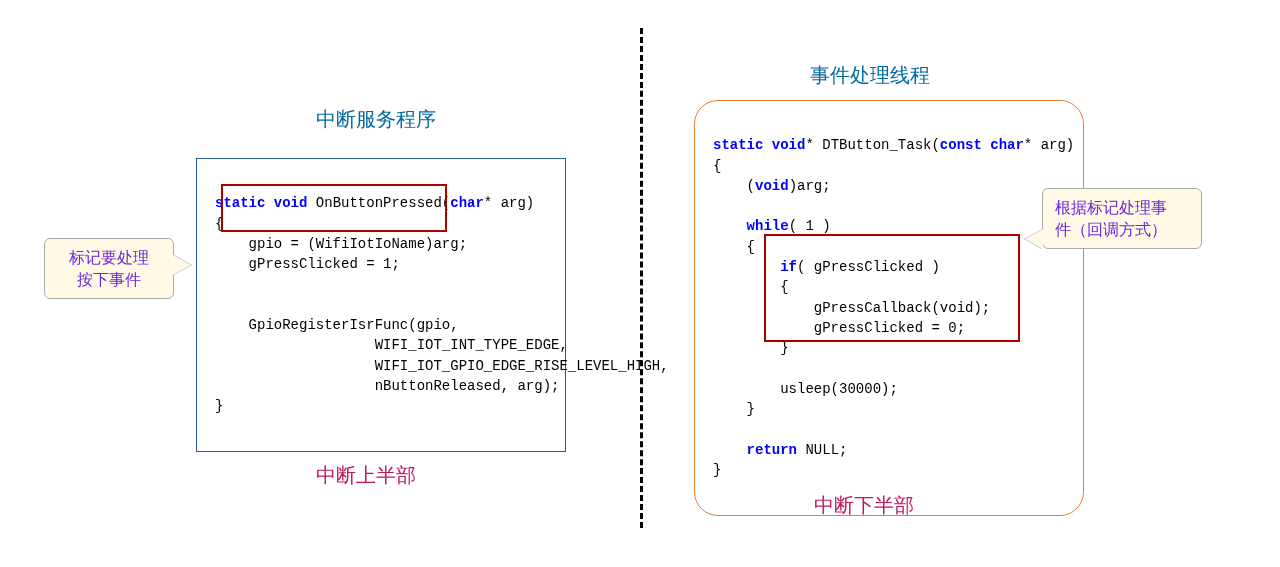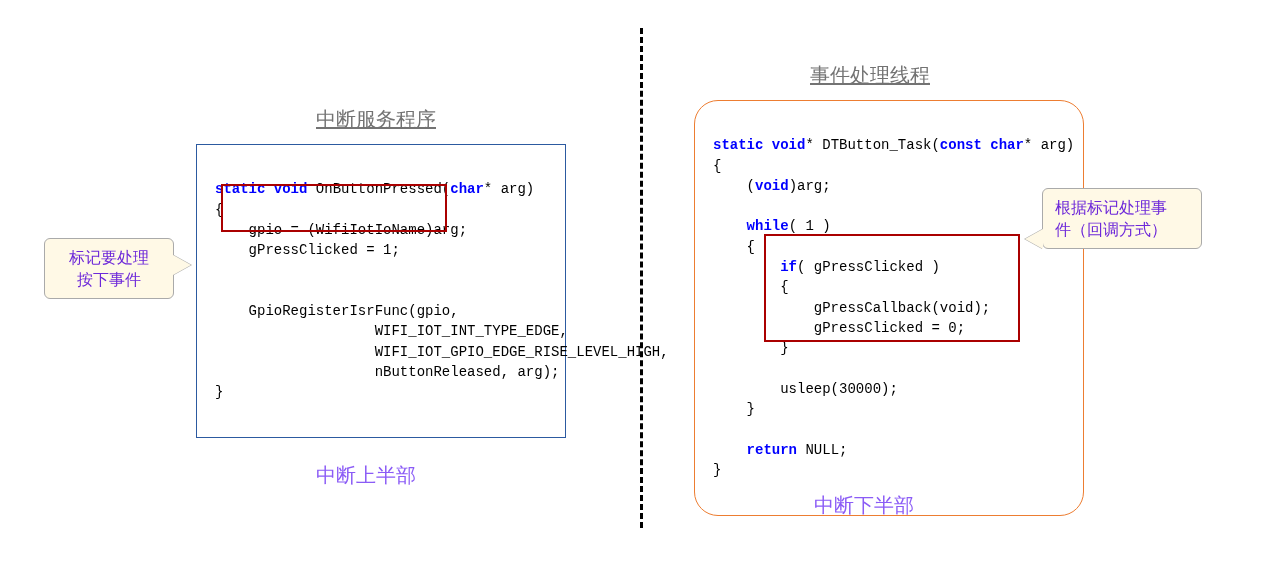--- a/index.html
+++ b/index.html
@@ -23,28 +23,27 @@
     position: absolute;
     left: 640px;
     top: 28px;
     width: 0;
     height: 500px;
     border-left: 3px dashed #000;
   }
   .title {
     position: absolute;
     font-size: 20px;
-    color: #737373;
+    color: #0369a1;
     text-align: left;
-    text-decoration: underline;
   }
   .caption {
     position: absolute;
     font-size: 20px;
-    color: #8b5cf6;
+    color: #be185d;
     text-align: center;
   }
   .codebox {
     position: absolute;
     background: #fff;
     padding: 14px 18px;
     font-family: Consolas, "Courier New", monospace;
     font-size: 14px;
     line-height: 1.45;
     white-space: pre;
@@ -91,21 +90,21 @@
     border-right: 18px solid #fff9e6;
     filter: drop-shadow(-1px 0 0 #aaa);
   }
 </style>
 </head>
 <body>
 
 <div class="side left">
   <div class="title" style="left:300px; top:106px;">中断服务程序</div>
 
-  <div class="codebox blue" style="left:180px; top:144px; width:370px;">
+  <div class="codebox blue" style="left:180px; top:158px; width:370px;">
 <span class="txt"><span class="kw">static void</span><span> OnButtonPressed(</span><span class="kw">char</span><span>* arg)</span>
 <span>{</span>
 <span>    gpio = (WifiIotIoName)arg;</span>
 <span>    gPressClicked = 1;</span>
 <span></span>
 <span></span>
 <span>    GpioRegisterIsrFunc(gpio,</span>
 <span>                   WIFI_IOT_INT_TYPE_EDGE,</span>
 <span>                   WIFI_IOT_GPIO_EDGE_RISE_LEVEL_HIGH,</span>
 <span>                   nButtonReleased, arg);</span>

